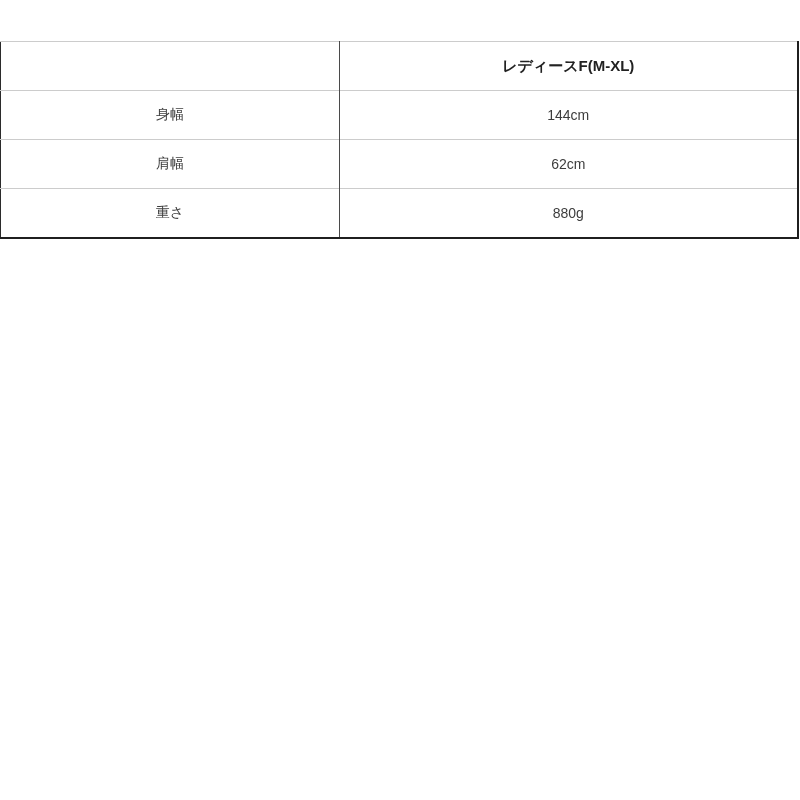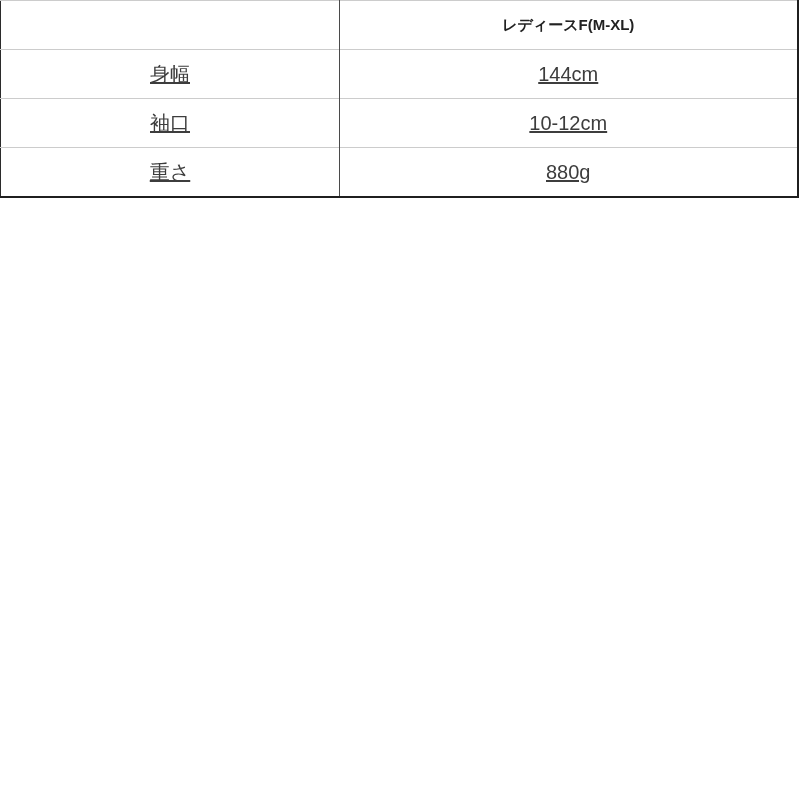--- a/index.html
+++ b/index.html
@@ -21,20 +21,21 @@
   }
   table.size-chart {
     width: 797px;
     border-collapse: collapse;
     table-layout: fixed;
     border-top: 1px solid #cccccc;
     border-left: 1px solid #2b2b2b;
     border-right: 2px solid #1f1f1f;
     border-bottom: 2px solid #1f1f1f;
     background: #a16207;
+    margin-top: 41px;
   }
   table.size-chart col.c-label { width: 339px; }
   table.size-chart col.c-value { width: 458px; }
   table.size-chart th,
   table.size-chart td {
     height: 48px;
     padding: 0;
     text-align: center;
     vertical-align: middle;
     border-top: 1px solid #cccccc;
@@ -48,24 +49,23 @@
   table.size-chart th.col-label,
   table.size-chart td.col-label {
     border-right: 1px solid #4a4a4a;
   }
   table.size-chart th {
     font-size: 15px;
     font-weight: bold;
     color: #222222;
   }
   table.size-chart td {
-    font-size: 20px;
+    font-size: 14px;
     font-weight: normal;
     color: #3d3d3d;
-    text-decoration: underline;
   }
   .below-space {
     width: 800px;
     height: 406px;
     background: #ffffff;
   }
 </style>
 </head>
 <body>
 
@@ -79,22 +79,22 @@
     <tbody>
       <tr>
         <th class="col-label"></th>
         <th class="col-value">レディースF(M-XL)</th>
       </tr>
       <tr>
         <td class="col-label">身幅</td>
         <td class="col-value">144cm</td>
       </tr>
       <tr>
-        <td class="col-label">袖口</td>
-        <td class="col-value">10-12cm</td>
+        <td class="col-label">肩幅</td>
+        <td class="col-value">62cm</td>
       </tr>
       <tr>
         <td class="col-label">重さ</td>
         <td class="col-value">880g</td>
       </tr>
     </tbody>
   </table>
 
   <div class="below-space"></div>
 

